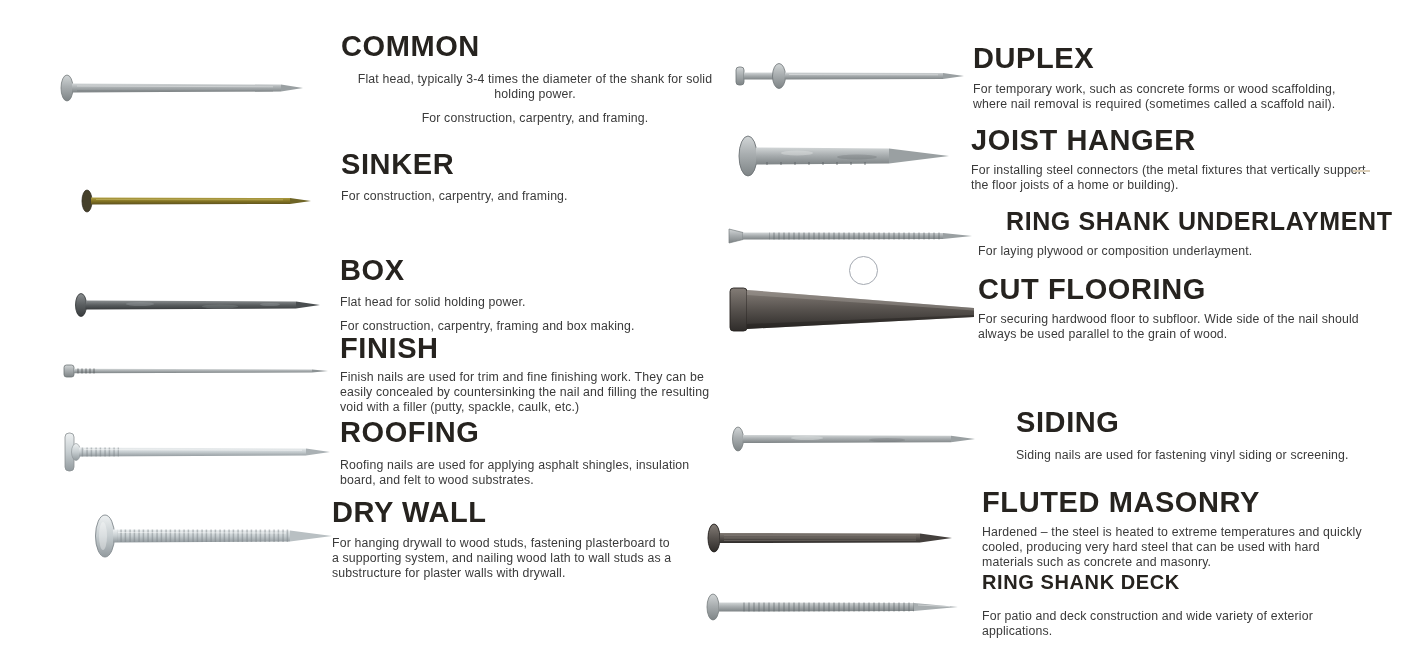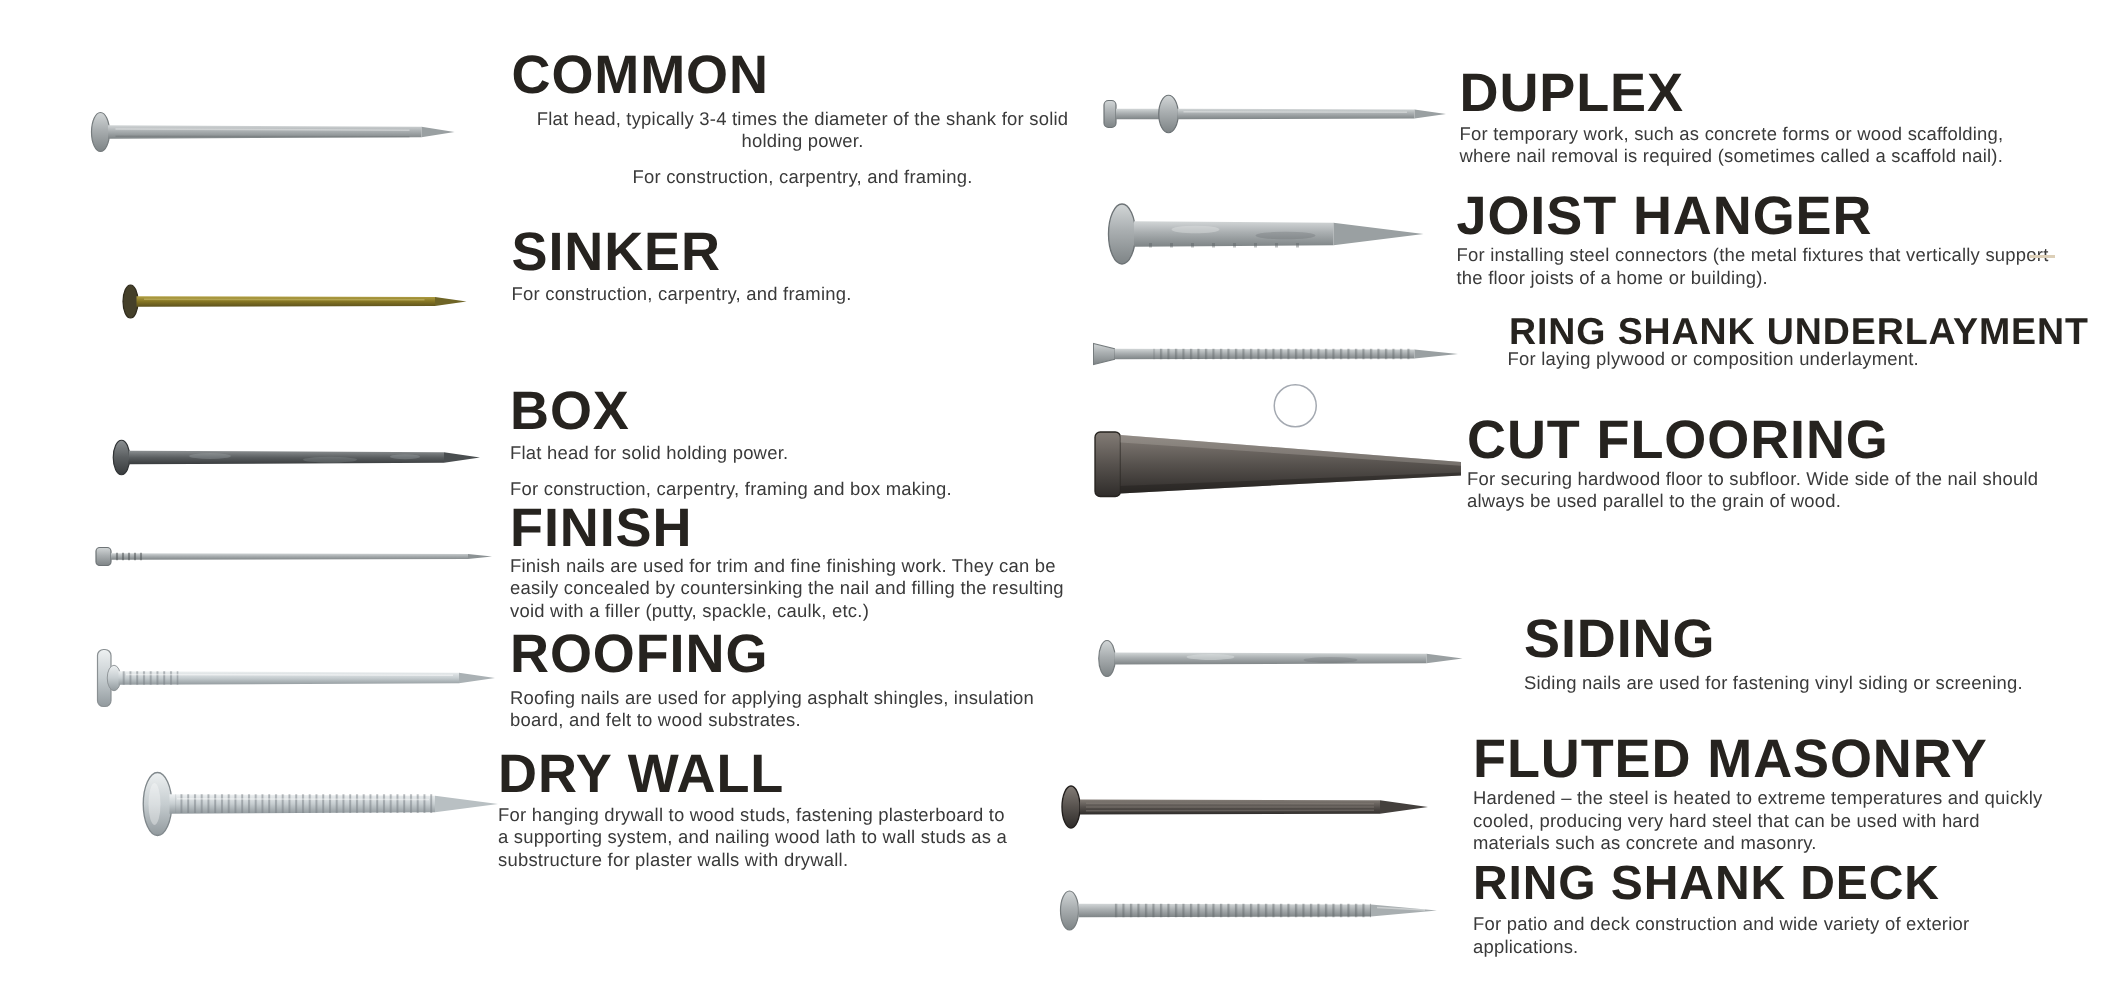--- a/index.html
+++ b/index.html
@@ -1,21 +1,21 @@
 <!DOCTYPE html>
 <html><head>
 <meta charset="utf-8">
 <style>
   html,body{margin:0;padding:0;background:#ffffff;}
   #page{position:relative;width:1416px;height:672px;background:#ffffff;overflow:hidden;
         font-family:"Liberation Sans",sans-serif;}
   .t{position:absolute;margin:0;font-weight:bold;color:#26231f;letter-spacing:.6px;
-     font-size:36px;line-height:1;white-space:nowrap;}
+     font-size:29px;line-height:1;white-space:nowrap;}
   .t-small{font-size:25px;}
-  .t-med{font-size:32px;}
+  .t-med{font-size:20px;}
   .d{position:absolute;font-size:12.3px;line-height:1.2;color:#3a3a3a;letter-spacing:.15px;}
   .d p{margin:0 0 9px 0;}
   .d p:empty{display:none;}
   .nail{position:absolute;display:block;}
   
   .t-common {left:341px;top:32px;}   .d-common {left:357px;top:72px;width:356px;text-align:center;}
   .n-common {left:55px; top:70px; width:250px;height:36px;}
   .t-sinker {left:341px;top:150px;}  .d-sinker {left:341px;top:189px;width:348px;}
   .n-sinker {left:78px; top:184px;width:235px;height:34px;}
   .t-box    {left:340px;top:256px;}  .d-box    {left:340px;top:295px;width:360px;}
@@ -24,21 +24,21 @@
   .n-finish {left:62px; top:358px;width:268px;height:26px;}
   .t-roofing{left:340px;top:418px;}  .d-roofing{left:340px;top:458px;width:378px;}
   .n-roofing{left:58px; top:431px;width:275px;height:42px;}
   .t-drywall{left:332px;top:498px;}  .d-drywall{left:332px;top:536px;width:342px;}
   .n-drywall{left:92px; top:510px;width:245px;height:52px;}
   
   .t-duplex {left:973px;top:44px;}   .d-duplex {left:973px;top:82px;width:366px;}
   .n-duplex {left:733px;top:58px;width:233px;height:36px;}
   .t-joist  {left:971px;top:126px;}  .d-joist  {left:971px;top:163px;width:398px;}
   .n-joist  {left:737px;top:131px;width:218px;height:50px;}
-  .t-rsu    {left:978px;top:209px;margin-left:28px;}  .d-rsu    {left:978px;top:232px;width:380px;margin-left:27px;}
+  .t-rsu    {left:978px;top:209px;margin-left:28px;}  .d-rsu    {left:978px;top:244px;width:380px;}
   .n-rsu    {left:727px;top:221px;width:247px;height:30px;}
   .t-cut    {left:978px;top:275px;}  .d-cut    {left:978px;top:312px;width:386px;}
   .n-cut    {left:727px;top:286px;width:250px;height:47px;}
   .t-siding {left:1016px;top:408px;} .d-siding {left:1016px;top:448px;width:370px;}
   .n-siding {left:727px;top:421px;width:250px;height:36px;}
   .t-fluted {left:982px;top:488px;}  .d-fluted {left:982px;top:525px;width:392px;}
   .n-fluted {left:702px;top:516px;width:252px;height:44px;}
   .t-rsd    {left:982px;top:572px;}  .d-rsd    {left:982px;top:609px;width:334px;}
   .n-rsd    {left:702px;top:587px;width:262px;height:40px;}
   .circle-mark{position:absolute;left:849px;top:256px;width:27px;height:27px;

